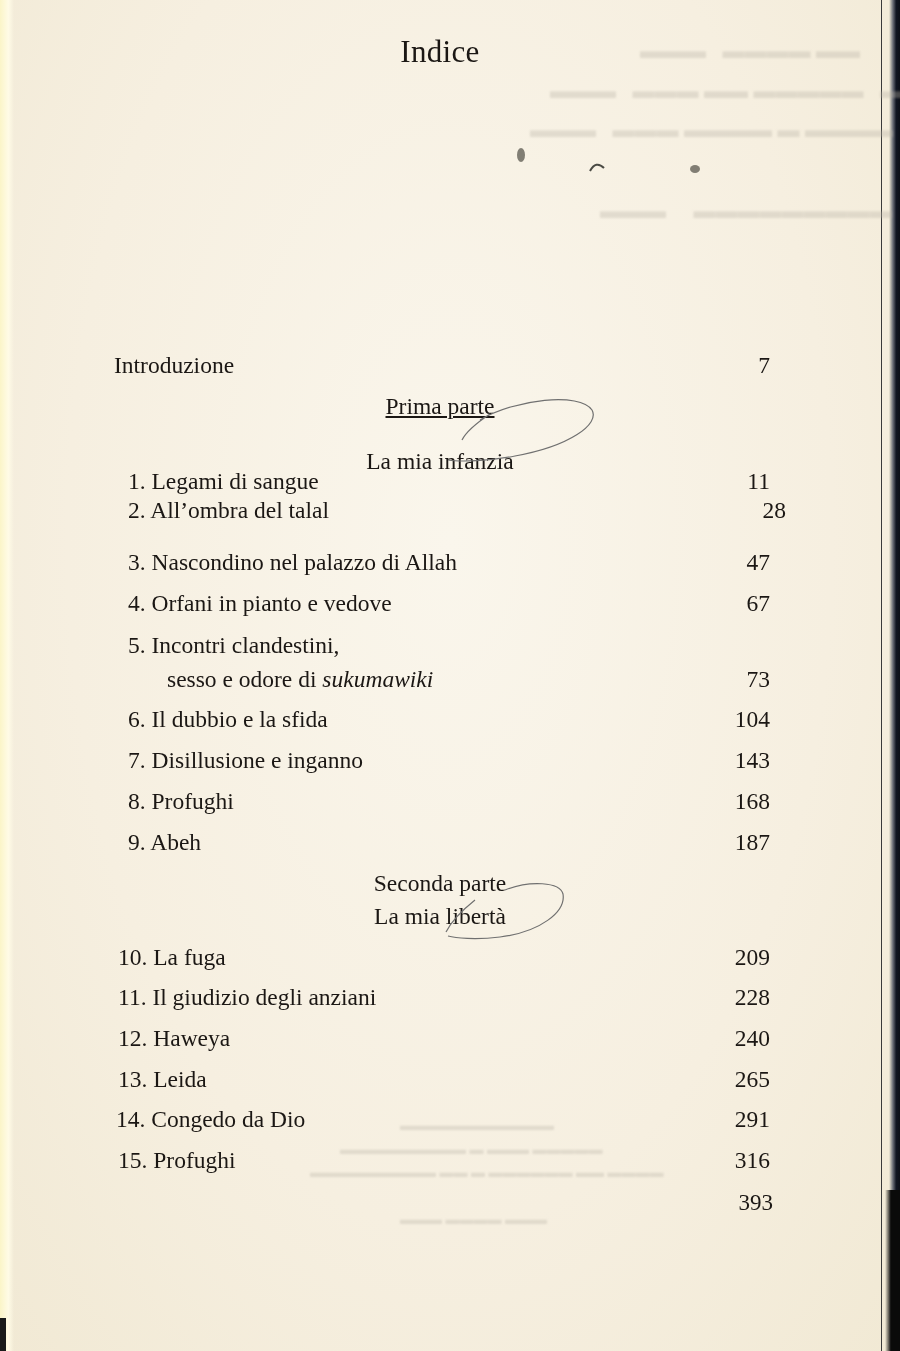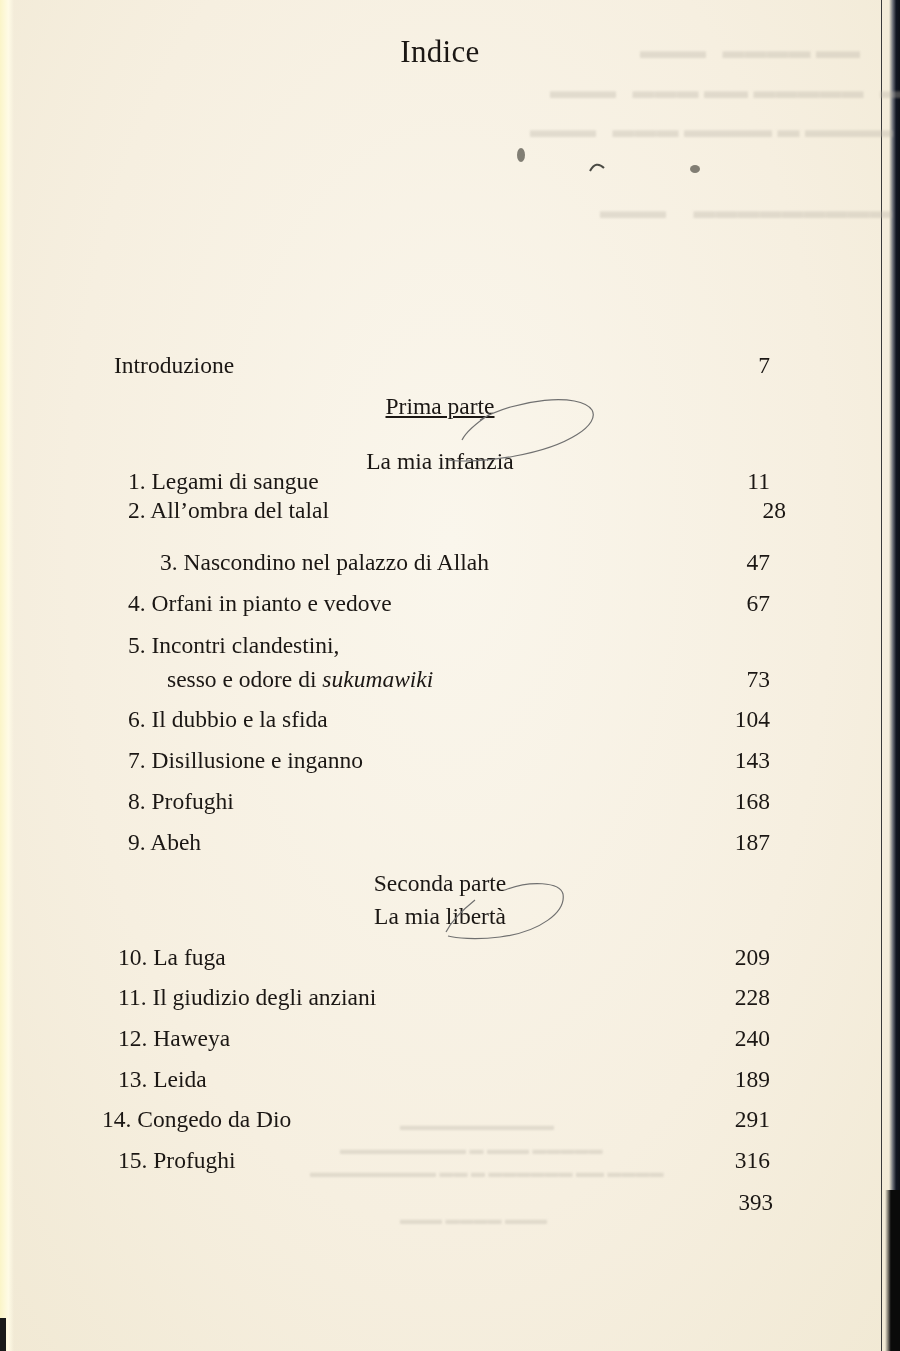--- a/index.html
+++ b/index.html
@@ -102,21 +102,21 @@
 
   <div class="row" style="top:464px;">
     <span class="label" style="left:128px;"><span>1.</span> <span>Legami di sangue</span></span>
     <span class="page-num">11</span>
   </div>
   <div class="row" style="top:493px;padding-left:16px;">
     <span class="label" style="left:128px;"><span>2.</span> <span>All’ombra del talal</span></span>
     <span class="page-num">28</span>
   </div>
   <div class="row" style="top:545px;">
-    <span class="label" style="left:128px;margin-left:32px;"><span>3.</span> <span>Nascondino nel palazzo di Allah</span></span>
+    <span class="label" style="left:128px;"><span>3.</span> <span>Nascondino nel palazzo di Allah</span></span>
     <span class="page-num">47</span>
   </div>
   <div class="row" style="top:586px;">
     <span class="label" style="left:128px;"><span>4.</span> <span>Orfani in pianto e vedove</span></span>
     <span class="page-num">67</span>
   </div>
   <div class="row" style="top:628px;">
     <span class="label" style="left:128px;"><span>5.</span> <span>Incontri clandestini,</span></span>
   </div>
   <div class="row" style="top:662px;">
@@ -153,24 +153,24 @@
   <div class="row" style="top:980px;">
     <span class="label" style="left:118px;"><span>11.</span> <span>Il giudizio degli anziani</span></span>
     <span class="page-num">228</span>
   </div>
   <div class="row" style="top:1021px;">
     <span class="label" style="left:118px;"><span>12.</span> <span>Haweya</span></span>
     <span class="page-num">240</span>
   </div>
   <div class="row" style="top:1062px;">
     <span class="label" style="left:118px;"><span>13.</span> <span>Leida</span></span>
-    <span class="page-num">189</span>
+    <span class="page-num">265</span>
   </div>
   <div class="row" style="top:1102px;">
-    <span class="label" style="left:102px;text-align:right;"><span>14.</span> <span>Congedo da Dio</span></span>
+    <span class="label" style="left:116px;text-align:right;"><span>14.</span> <span>Congedo da Dio</span></span>
     <span class="page-num">291</span>
   </div>
   <div class="row" style="top:1143px;">
     <span class="label" style="left:118px;"><span>15.</span> <span>Profughi</span></span>
     <span class="page-num">316</span>
   </div>
 
   <div class="folio">393</div>
 </div>
 

